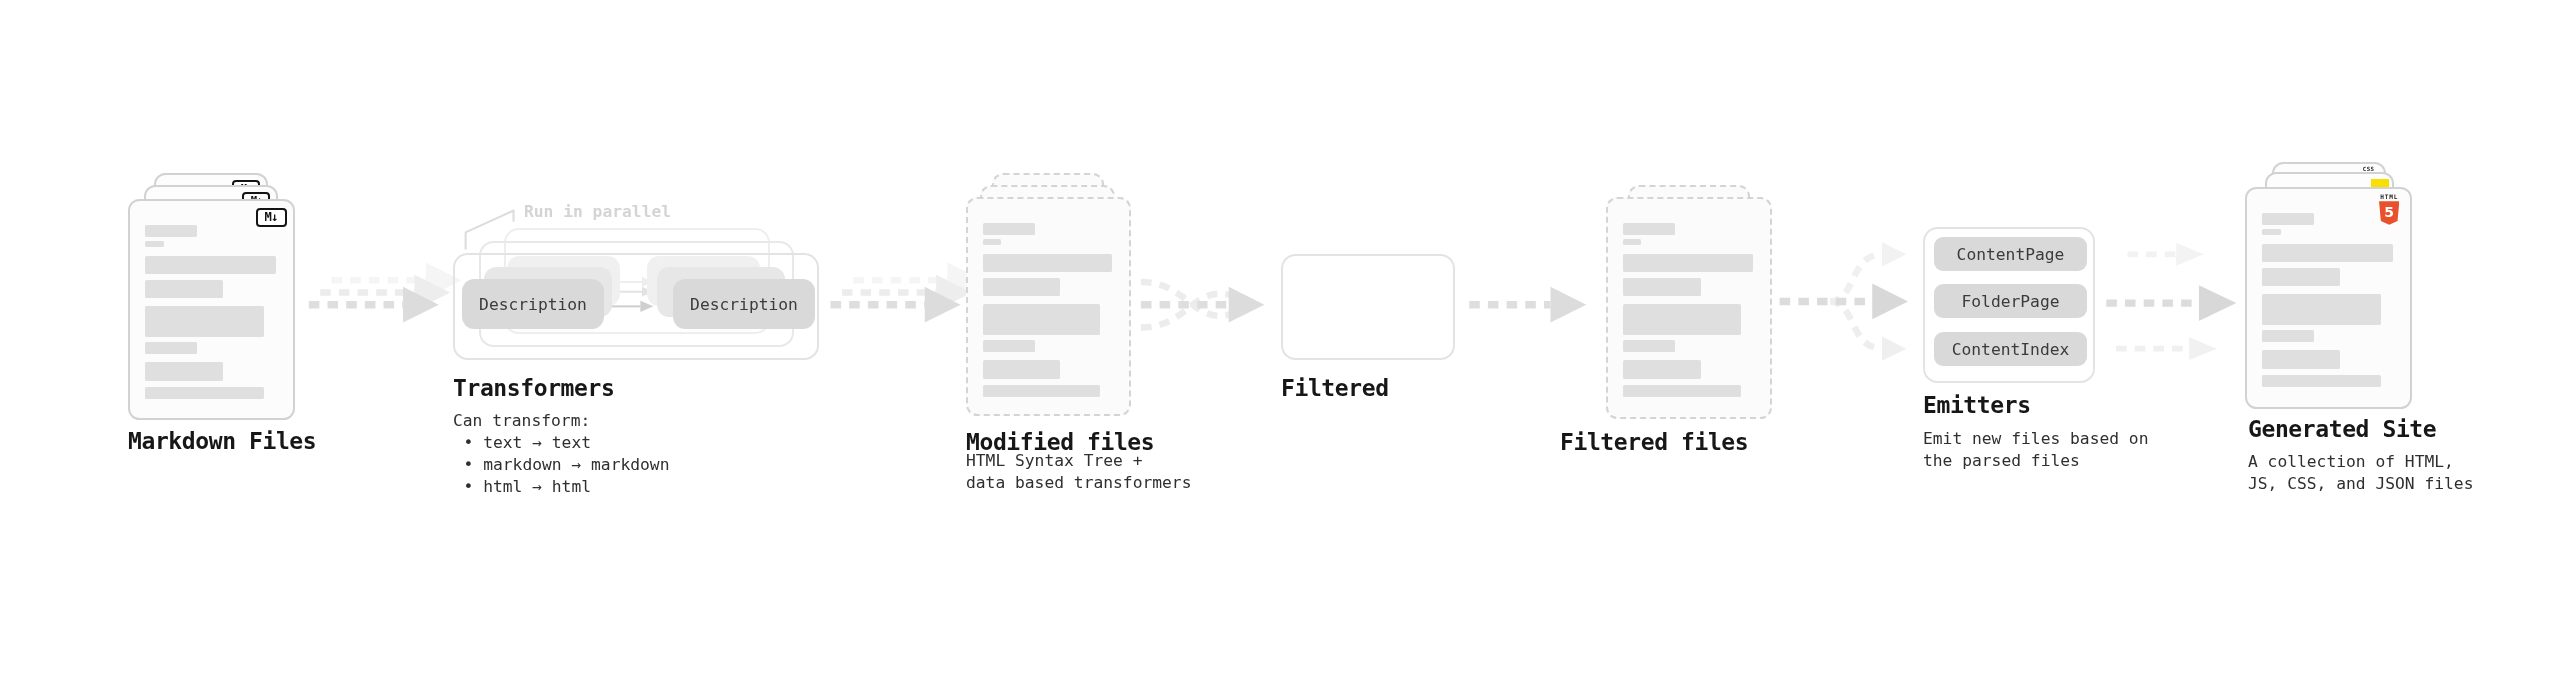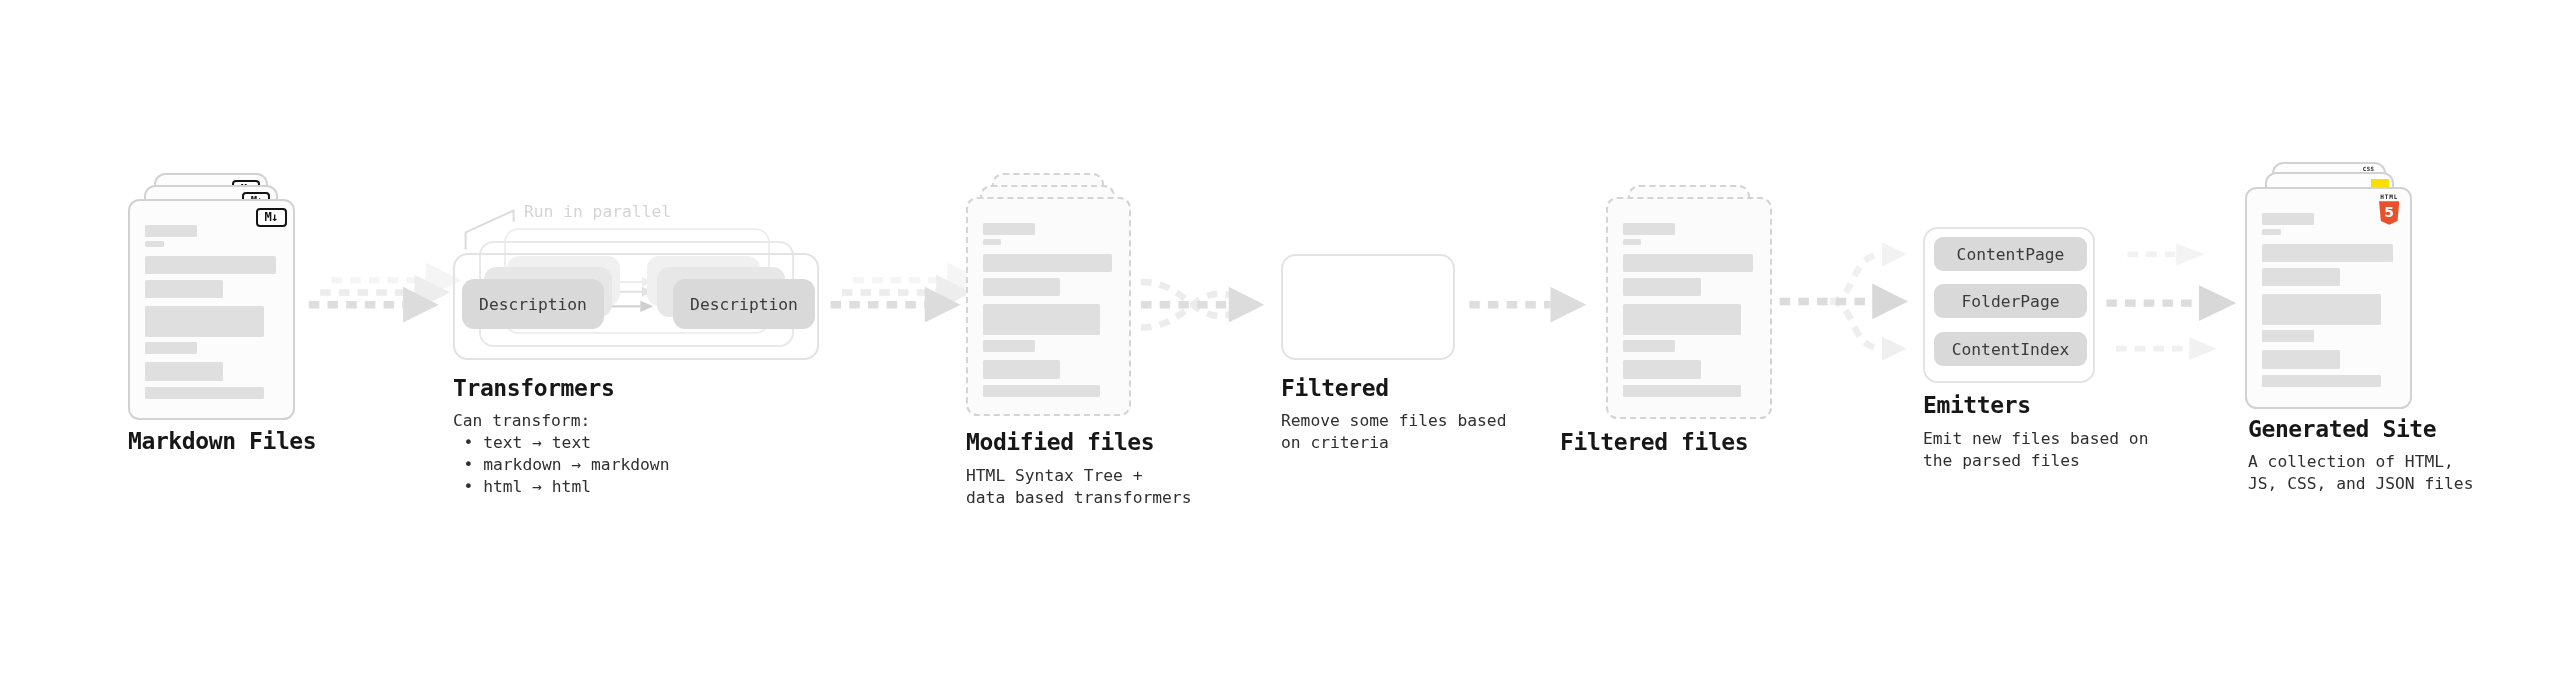--- a/index.html
+++ b/index.html
@@ -57,21 +57,21 @@
     font-size:16.3px; color:#3b3b3b; white-space:nowrap;
   }
   .pill.ghost1 { background:#e7e7e7; }
   .pill.ghost2 { background:#f0f0f0; }
 
   
   .title { position:absolute; font-size:23px; font-weight:600; color:#171717; white-space:nowrap; letter-spacing:-0.4px; }
   .desc  { position:absolute; font-size:16.3px; color:#2f2f2f; white-space:nowrap; }
   .desc div { line-height:22px; height:22px; }
   .desc .bullet { padding-left:10.6px; }
-  .note { position:absolute; font-size:16.3px; color:#d4d4d4; white-space:nowrap; }
+  .note { position:absolute; font-size:16.3px; color:#d4d4d4; white-space:nowrap;font-weight:bold; }
 </style>
 </head>
 <body>
 
 <div id="canvas">
 
   <svg class="overlay" width="2576" height="681" viewBox="0 0 3170 838">
 
     <g>
       <g transform="translate(28,-30)">
@@ -191,31 +191,27 @@
         <div class="bar" style="width: 14%; height: 5.7px; margin-bottom: 9.8px;"></div>
         <div class="bar" style="width: 97%; height: 18px; margin-bottom: 5.7px;"></div>
         <div class="bar" style="width: 58%; height: 18px; margin-bottom: 8.1px;"></div>
         <div class="bar" style="width: 88%; height: 31px; margin-bottom: 4.9px;"></div>
         <div class="bar" style="width: 39%; height: 12.2px; margin-bottom: 8.1px;"></div>
         <div class="bar" style="width: 58%; height: 18.7px; margin-bottom: 5.7px;"></div>
         <div class="bar" style="width: 88%; height: 12.2px; margin-bottom: 0px;"></div>
       </div>
   </div>
   <div class="title" style="left:966px;top:429px">Modified files</div>
-  <div class="desc" style="left:966px;top:465px">
+  <div class="desc" style="left:966px;top:450px">
     <div>HTML Syntax Tree +</div>
     <div>data based transformers</div>
   </div>
 
   <div class="holder fill" style="left:1281px;top:254px;width:174px;height:106px"></div>
   <div class="title" style="left:1281px;top:375px">Filtered</div>
-  <div class="desc" style="left:1281px;top:410px">
-    <div>Remove some files based</div>
-    <div>on criteria</div>
-  </div>
 
   <div class="file-card dashed" style="left:1628px;top:185px;width:122px;height:73px"></div>
   <div class="file-card dashed" style="left:1606px;top:197px;width:166px;height:222px">
     <div class="bars">
         <div class="bar" style="width: 39%; height: 12.2px; margin-bottom: 4.1px;"></div>
         <div class="bar" style="width: 14%; height: 5.7px; margin-bottom: 9.8px;"></div>
         <div class="bar" style="width: 97%; height: 18px; margin-bottom: 5.7px;"></div>
         <div class="bar" style="width: 58%; height: 18px; margin-bottom: 8.1px;"></div>
         <div class="bar" style="width: 88%; height: 31px; margin-bottom: 4.9px;"></div>
         <div class="bar" style="width: 39%; height: 12.2px; margin-bottom: 8.1px;"></div>

